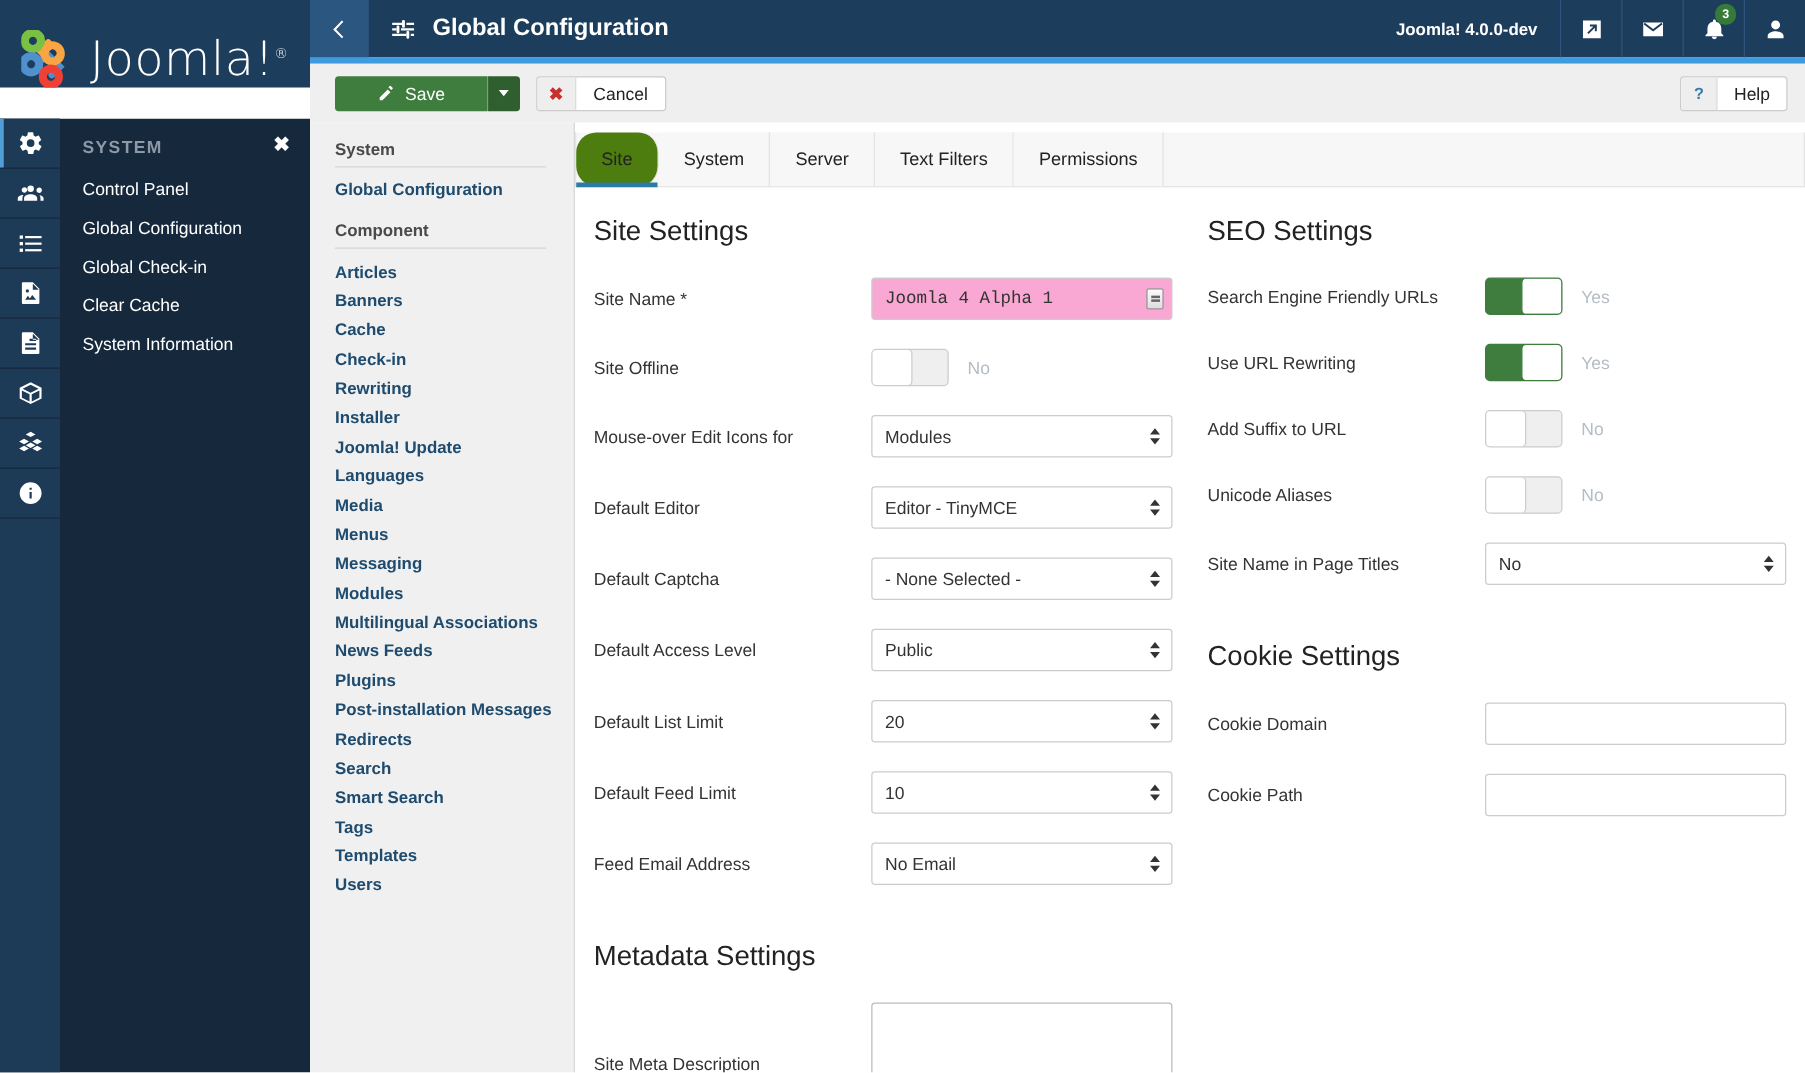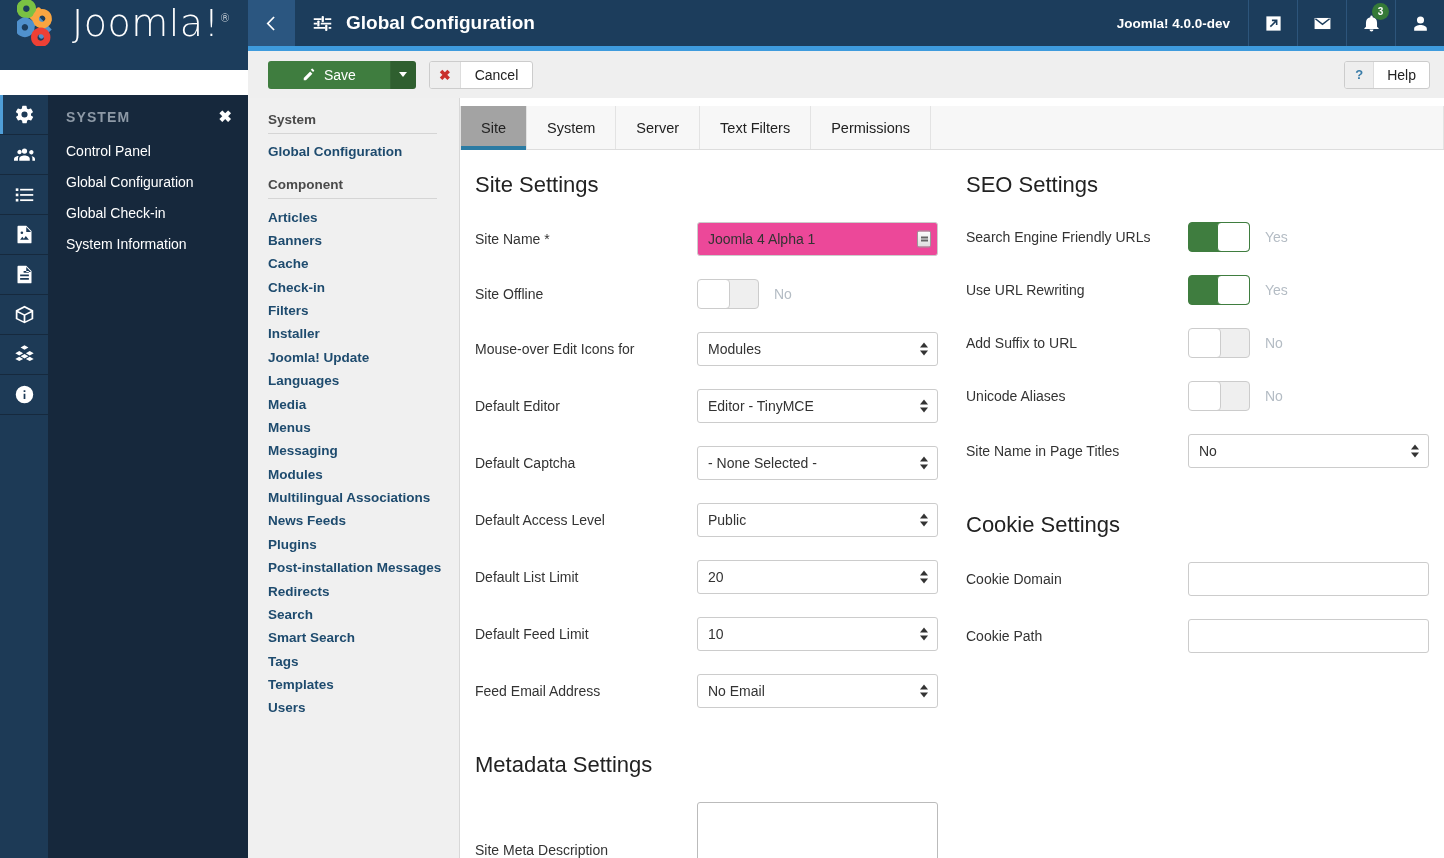--- a/index.html
+++ b/index.html
@@ -8,21 +8,21 @@
     width: 1444px; height: 858px;
     overflow: hidden;
     font-family: "Liberation Sans", sans-serif;
     background: #fff;
   }
   .app { position: relative; width: 1444px; height: 858px; }
 
   
   .brand {
     position: absolute; left: 0; top: 0; width: 248px; height: 70px;
-    background: #1c3d5c; display: flex; align-items: flex-start; justify-content: center;
+    background: #1c3d5c; display: flex; align-items: flex-end; justify-content: center;
   }
   .joomla-logo { display: flex; align-items: center; gap: 9px; }
   .joomla-wordmark {
     color: #fff; font-size: 38px; letter-spacing: .5px; font-weight: 300;
     font-family: "DejaVu Sans", sans-serif; position: relative;
   }
   .joomla-wordmark sup { font-size: 11px; vertical-align: super; }
 
   .leftpane {
     position: absolute; left: 0; top: 95px; width: 248px; height: 763px;
@@ -157,21 +157,21 @@
   .tabs {
     position: absolute; left: 460px; top: 106px; width: 984px; height: 44px;
     background: #f7f7f7; border-bottom: 1px solid #ddd; display: flex;
     align-items: stretch; border-left: 1px solid #e3e3e3;
   }
   .tab {
     padding: 0 20px; display: flex; align-items: center; font-size: 14.5px;
     color: #222; cursor: pointer; border-right: 1px solid #e3e3e3;
     position: relative; background: #f7f7f7;
   }
-  .tab.active { background: #a3a3a3; }
+  .tab.active { background: #4d7c0f; border-radius: 16px; }
   .tab.active::after {
     content: ""; position: absolute; left: 0; right: 0; bottom: -1px; height: 4px;
     background: #2b7ba3;
   }
   .tabs-filler { flex: 1; border-right: 1px solid #e3e3e3; }
 
   
   .content {
     position: absolute; left: 460px; top: 150px; width: 984px; height: 708px;
     background: #fff; display: flex; padding: 22px 0 0 0; overflow: hidden;
@@ -186,22 +186,22 @@
   .section-title.spaced { margin-top: 44px; }
 
   .field { display: flex; align-items: center; margin-bottom: 23px; }
   .field-label {
     width: 222px; font-size: 14px; color: #333; flex-shrink: 0; padding-right: 10px;
   }
   .ctrl { flex: 1; display: flex; align-items: center; }
 
   .txt-input {
     width: 241px; height: 34px; border: 1px solid #ccc; border-radius: 3px;
-    font-size: 14px; padding: 0 28px 0 10px; color: #333; background: #ec4899;
-    font-family: Liberation Sans, sans-serif;
+    font-size: 14px; padding: 0 28px 0 10px; color: #333; background: #f9a8d4;
+    font-family: Liberation Mono, monospace;
   }
   .txt-input-wrap { position: relative; display: inline-block; }
   .input-addon-icon {
     position: absolute; right: 7px; top: 50%; transform: translateY(-50%);
     width: 14px; height: 17px; border: 1px solid #9a9a9a; border-radius: 2px;
     background: linear-gradient(#fcfcfc, #dedede); display: flex;
     flex-direction: column; justify-content: center; align-items: center; gap: 1.5px;
   }
   .input-addon-icon i { display: block; width: 7px; height: 1.5px; background: #666; }
 
@@ -320,20 +320,21 @@
 
     <div class="menu">
       <div class="menu-head">
         <span class="menu-title">SYSTEM</span>
         <span class="menu-close">✖</span>
       </div>
       <ul class="menu-list">
         <li>Control Panel</li>
         <li>Global Configuration</li>
         <li>Global Check-in</li>
+        <li>Clear Cache</li>
         <li>System Information</li>
       </ul>
     </div>
   </div>
 
   <div class="header">
     <div class="hdr-back">
       <svg viewBox="0 0 24 24">
           <path d="M16.5 3.5L14.8 2 5 12l9.8 10 1.7-1.5L8.3 12z"></path>
         </svg>
@@ -404,21 +405,21 @@
     <div class="subnav-group-title first">System</div>
     <ul>
       <li>Global Configuration</li>
     </ul>
     <div class="subnav-group-title">Component</div>
     <ul>
       <li>Articles</li>
       <li>Banners</li>
       <li>Cache</li>
       <li>Check-in</li>
-      <li>Filters</li>
+      <li>Rewriting</li>
       <li>Installer</li>
       <li>Joomla! Update</li>
       <li>Languages</li>
       <li>Media</li>
       <li>Menus</li>
       <li>Messaging</li>
       <li>Modules</li>
       <li>Multilingual Associations</li>
       <li>News Feeds</li>
       <li>Plugins</li>

